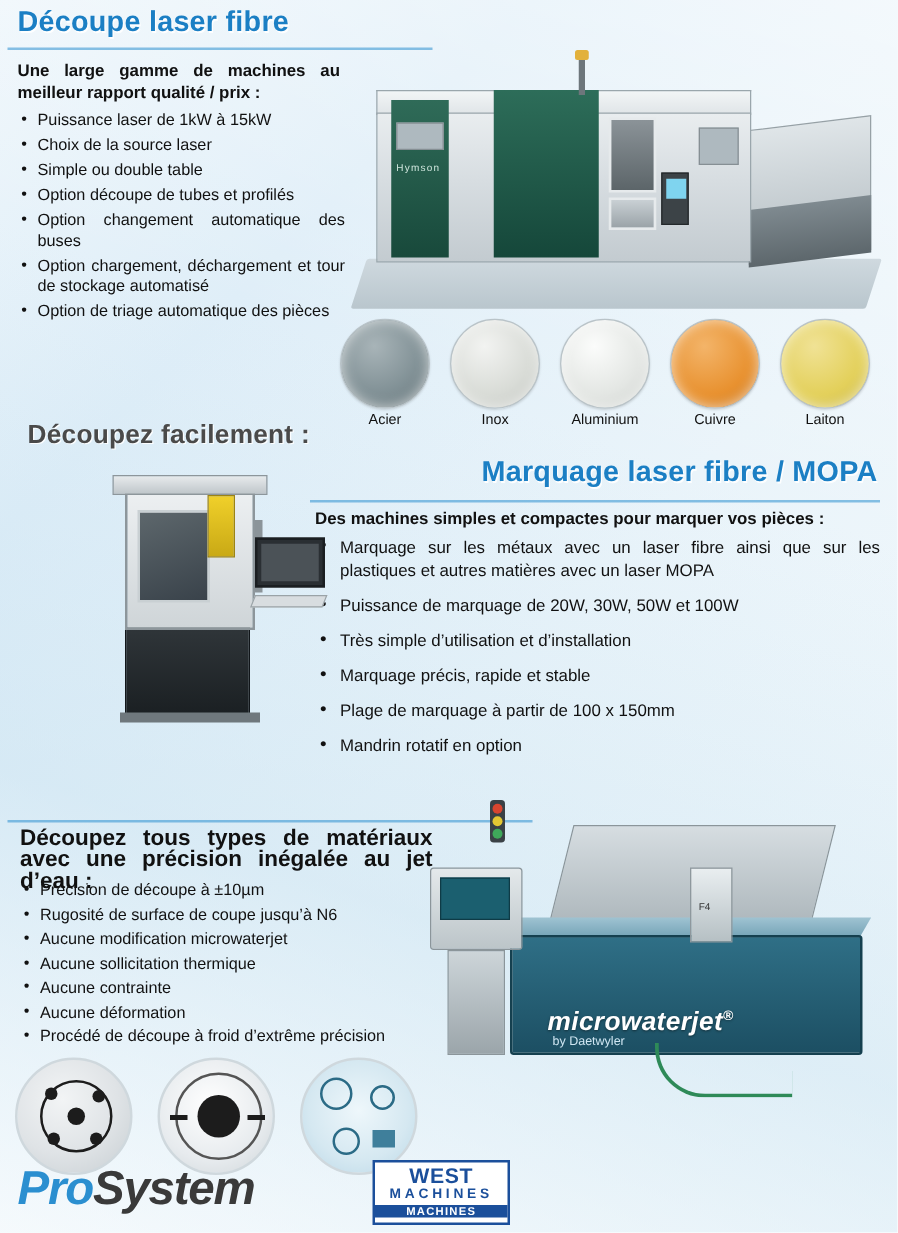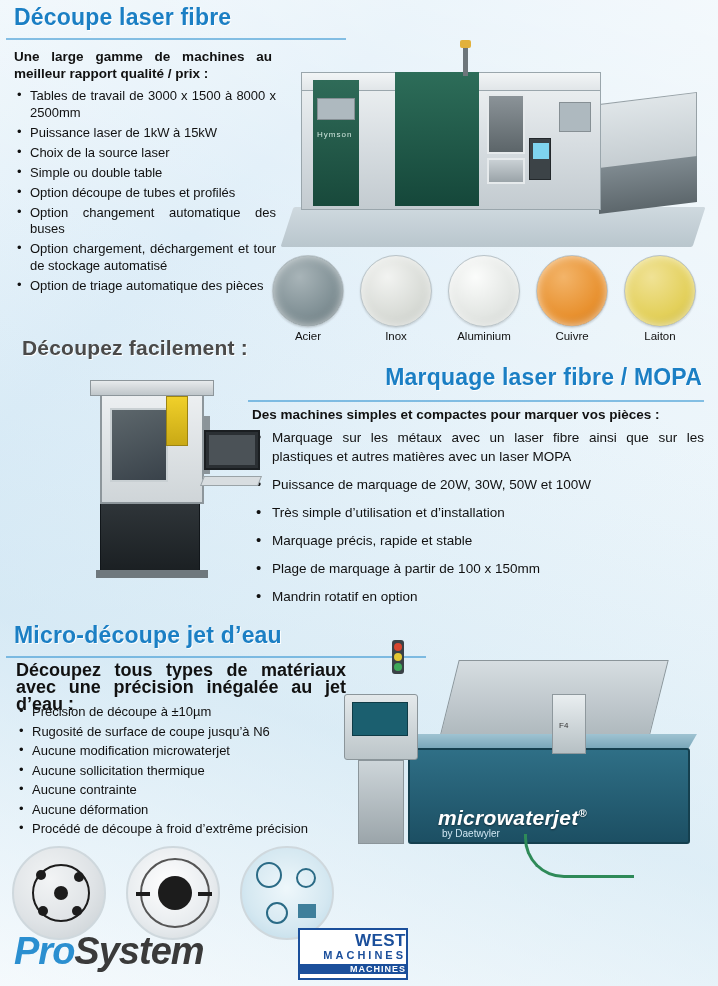--- a/index.html
+++ b/index.html
@@ -198,42 +198,41 @@
 
   
   #footer { position:absolute; left:0; top:920px; width:718px; height:66px; }
   .brand {
     position:absolute; left:14px; top:10px; font-size:38px; font-weight:bold; font-style:italic;
     color:#3a3a3a; letter-spacing:-1px;
   }
   .brand .pro { color:#2b8fd0; }
   .wm {
     position:absolute; left:298px; top:8px; width:110px; height:52px;
-    border:2px solid #1b4f9b; background:#ffffff; text-align:right;
+    border:2px solid #1b4f9b; background:#ffffff; text-align:center;
   }
   .wm .w1 { font-size:17px; font-weight:bold; color:#1b4f9b; line-height:17px; margin-top:2px; letter-spacing:.5px;}
   .wm .w2 { font-size:11px; font-weight:bold; color:#1b4f9b; letter-spacing:3px; line-height:12px;}
   .wm .w3 { font-size:9px; font-weight:bold; color:#ffffff; background:#1b4f9b; letter-spacing:1px; margin-top:3px;}
 </style>
 </head>
 <body>
 
 <div class="page">
   <div class="bg-band"></div>
 
   <div id="block1">
     <div id="t1">
       <div class="sec-title">Découpe laser fibre</div>
     </div>
     <div id="rule1" class="title-rule"></div>
 
     <div id="intro1" class="intro">Une large gamme de machines au meilleur rapport qualité / prix :</div>
 
     <ul id="list1" class="bullets">
-      <li>Tables de travail de 3000 x 1500 à 8000 x 2500mm</li>
       <li>Puissance laser de 1kW à 15kW</li>
       <li>Choix de la source laser</li>
       <li>Simple ou double table</li>
       <li>Option découpe de tubes et profilés</li>
       <li>Option changement automatique des buses</li>
       <li>Option chargement, déchargement et tour de stockage automatisé</li>
       <li>Option de triage automatique des pièces</li>
     </ul>
 
     <div id="machine1">
@@ -305,23 +304,20 @@
       <div class="m2-top"></div>
       <div class="m2-yellow"></div>
       <div class="m2-arm"></div>
       <div class="m2-mon"></div>
       <div class="m2-kb"></div>
       <div class="m2-foot"></div>
     </div>
   </div>
 
   <div id="block3">
-    <div id="t3">
-      <div class="sec-title">Micro-découpe jet d’eau</div>
-    </div>
     <div id="rule3" class="title-rule"></div>
 
     <div id="intro3" class="intro">Découpez tous types de matériaux avec une précision inégalée au jet d’eau :</div>
 
     <ul id="list3" class="bullets">
       <li>Précision de découpe à ±10µm</li>
       <li>Rugosité de surface de coupe jusqu’à N6</li>
       <li>Aucune modification microwaterjet</li>
       <li>Aucune sollicitation thermique</li>
       <li>Aucune contrainte</li>

